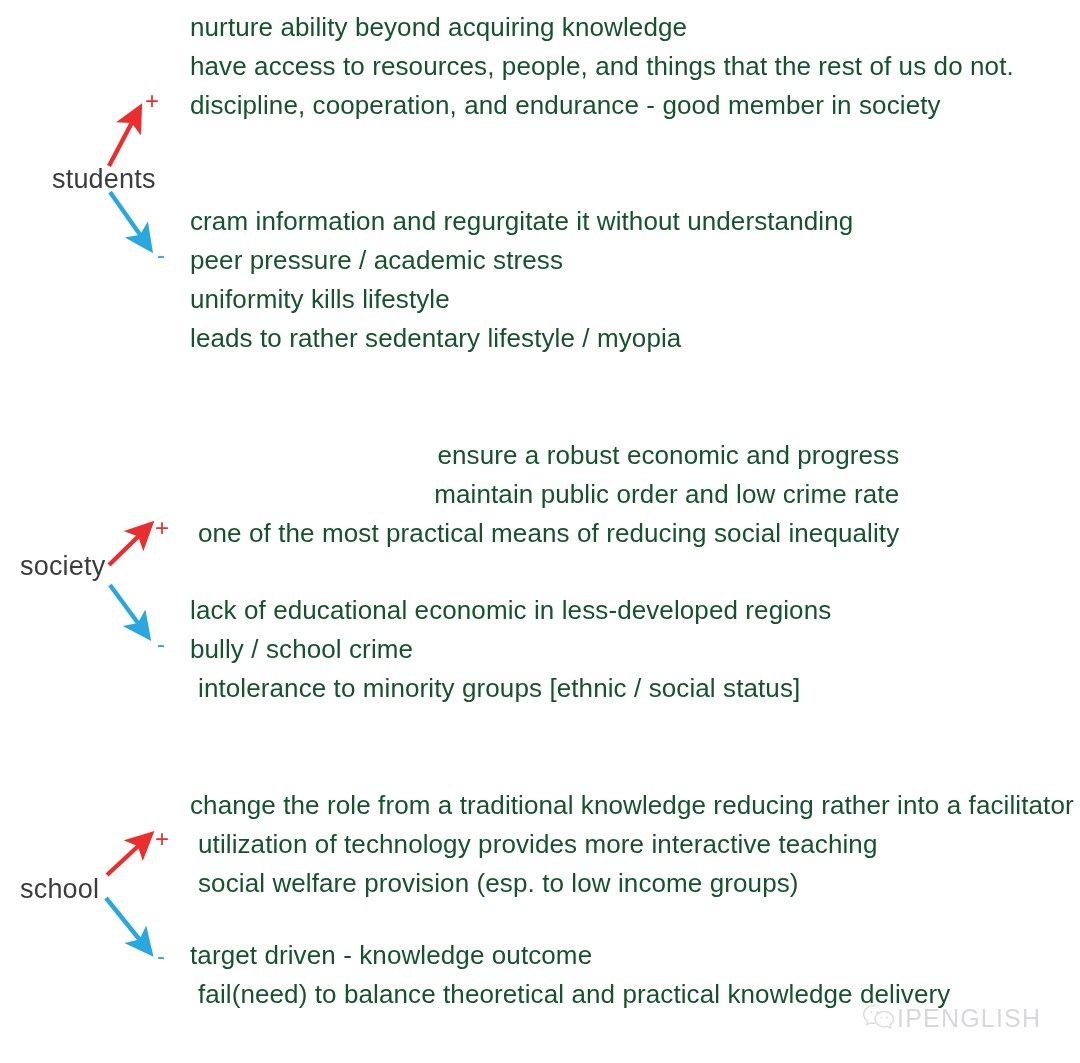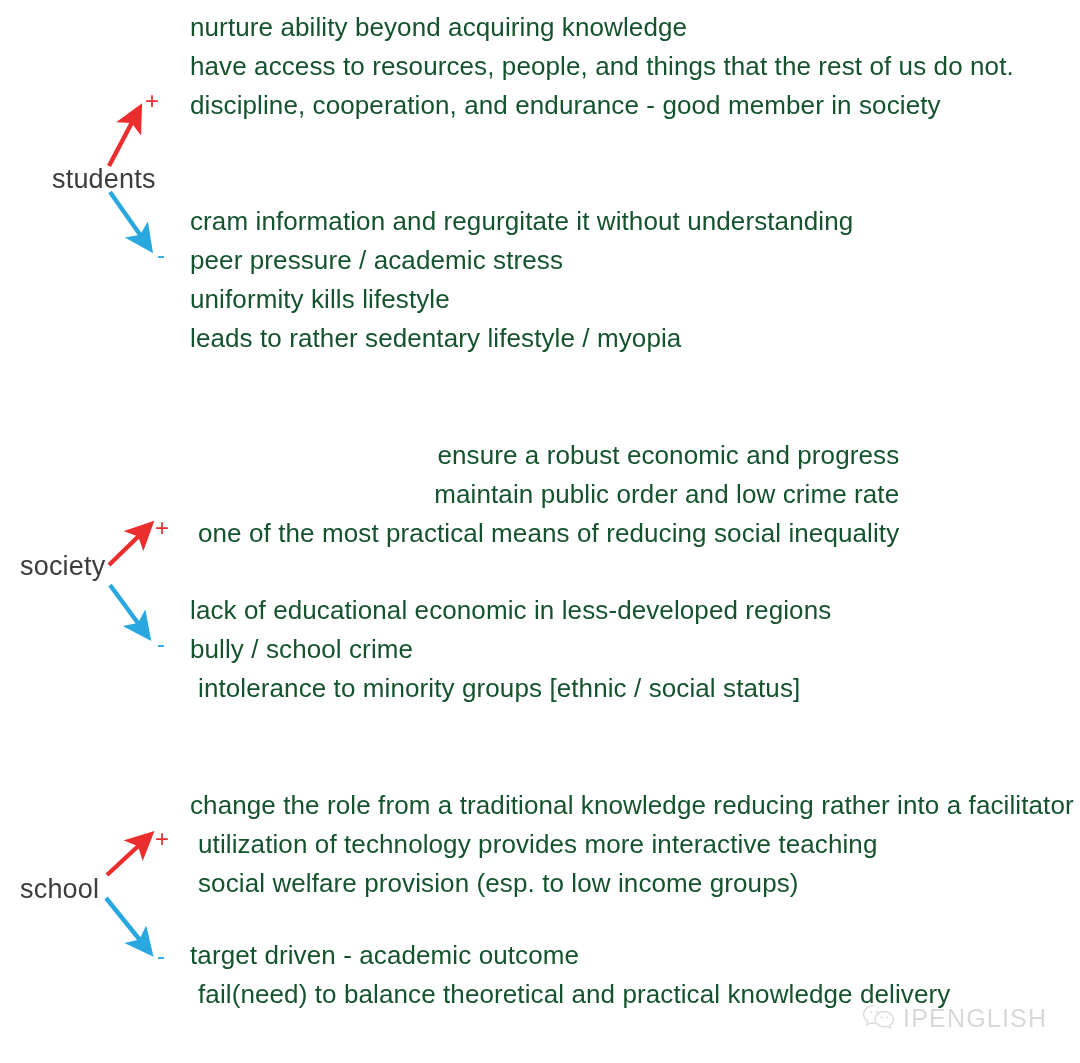--- a/index.html
+++ b/index.html
@@ -57,21 +57,21 @@
   .text-line.indent {
     padding-left: 8px;
   }
   
   #watermark {
     position: absolute;
     left: 862px;
     top: 1004px;
     display: flex;
     align-items: center;
-    gap: 7px;
+    gap: 1px;
     opacity: 0.55;
   }
   #watermark .wm-text {
     font-size: 25px;
     line-height: 1;
     color: #b9b9bd;
     letter-spacing: 1.2px;
   }
   .wechat-icon { display: block; }
 </style>
@@ -158,21 +158,21 @@
 
   <div class="sign minus" style="left:157px; top:944px;">-</div>
 
   <div class="text-block" style="top:786px;">
     <div class="text-line">change the role from a traditional knowledge reducing rather into a facilitator</div>
     <div class="text-line indent">utilization of technology provides more interactive teaching</div>
     <div class="text-line indent">social welfare provision (esp. to low income groups)</div>
   </div>
 
   <div class="text-block" style="top:936px;">
-    <div class="text-line">target driven - academic outcome</div>
+    <div class="text-line">target driven - knowledge outcome</div>
     <div class="text-line indent">fail(need) to balance theoretical and practical knowledge delivery</div>
   </div>
 
   <div id="watermark">
     <span>
       <svg class="wechat-icon" width="34" height="28" viewBox="0 0 34 28" xmlns="http://www.w3.org/2000/svg">
         <path d="M12.3 1.6C6.4 1.6 1.6 5.5 1.6 10.3c0 2.7 1.6 5.2 4.1 6.8L4.6 20.9l4.1-2.1c1.1 .3 2.3 .5 3.6 .5 .3 0 .6 0 .9 0" fill="none" stroke="#c3c3c7" stroke-width="1.5" stroke-linecap="round" stroke-linejoin="round"></path>
         <circle cx="9.1" cy="8.1" r="1.1" fill="#c3c3c7"></circle>
         <circle cx="15.3" cy="8.1" r="1.1" fill="#c3c3c7"></circle>
         <path d="M22.2 7.6c-5.1 0-9.2 3.4-9.2 7.6 0 4.2 4.1 7.6 9.2 7.6 1.1 0 2.2-.2 3.1-.5l3.6 1.8-1-3.2c2.1-1.4 3.5-3.4 3.5-5.7 0-4.2-4.1-7.6-9.2-7.6z" fill="none" stroke="#c3c3c7" stroke-width="1.5" stroke-linecap="round" stroke-linejoin="round"></path>

